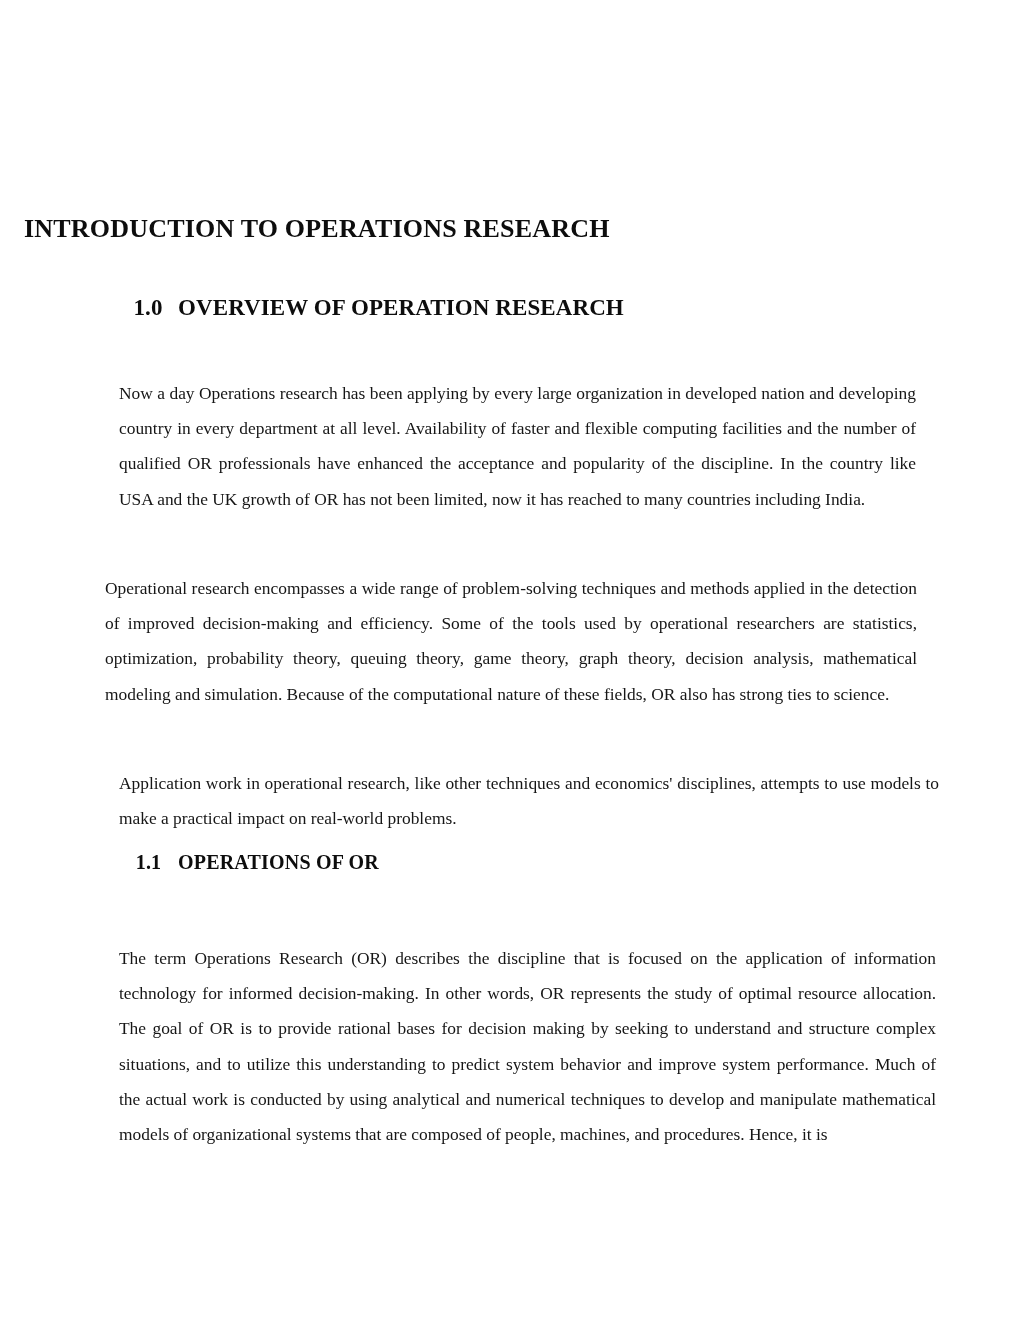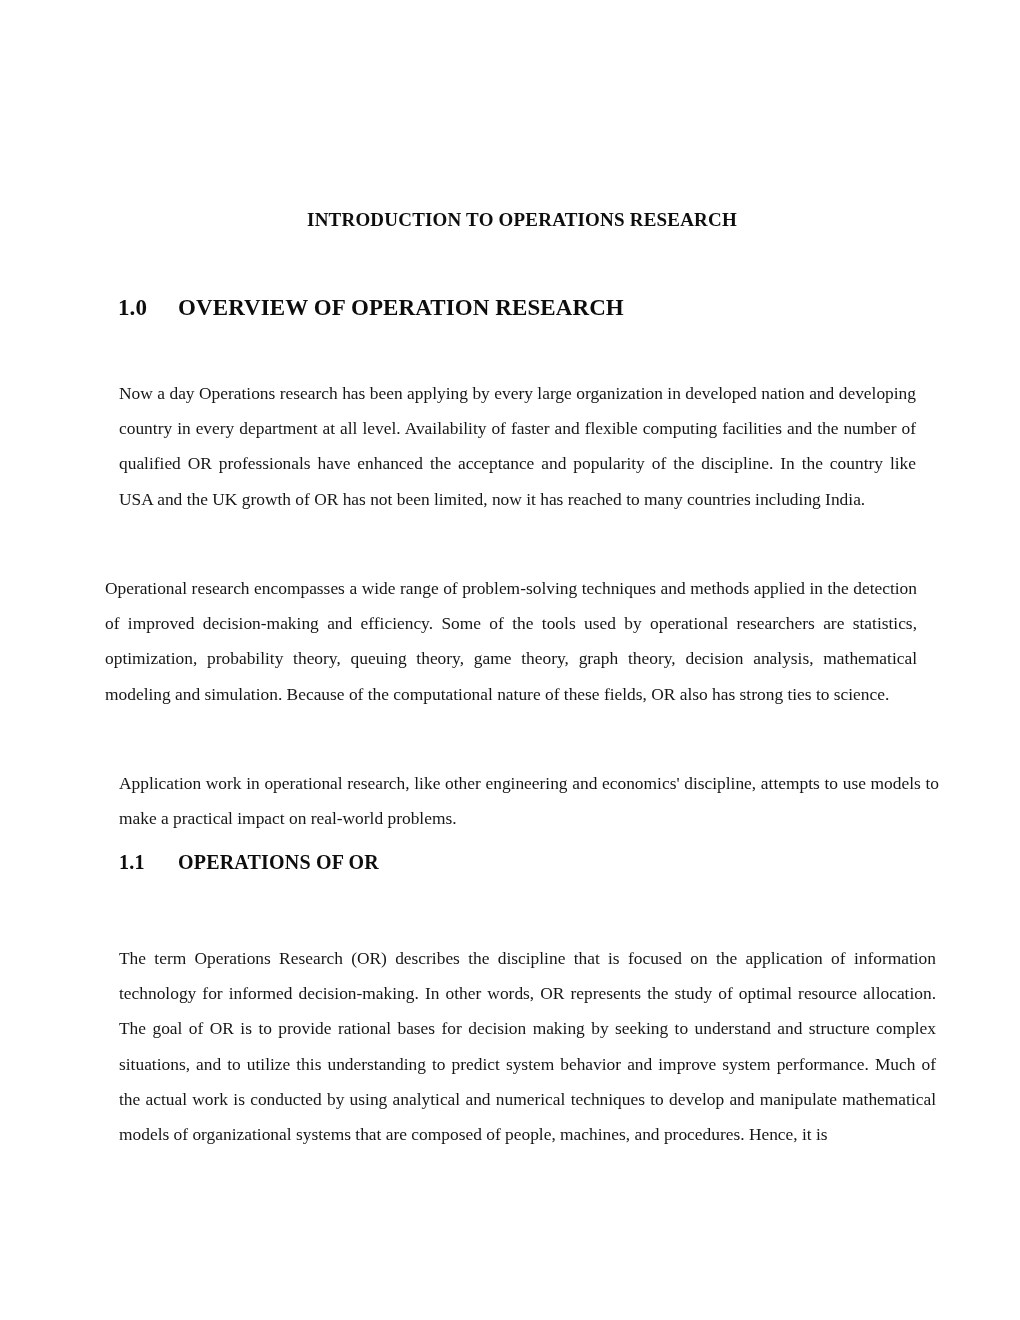--- a/index.html
+++ b/index.html
@@ -23,37 +23,38 @@
     inset: 0;
     background: #ffffff;
   }
 
   
   .doc-title {
     position: absolute;
     left: 0;
     right: 0;
     top: 196px;
-    text-align: center;
+    text-align: left;
     font-weight: bold;
-    font-size: 19px;
+    font-size: 26px;
     letter-spacing: 0.2px;
     color: #0d0d0d;
     line-height: 1.2;
     margin-left: 24px;
   }
 
   
   .section-heading {
     position: absolute;
     display: flex;
     align-items: baseline;
     font-weight: bold;
     color: #0d0d0d;
     white-space: nowrap;
+    text-align: center;
   }
   .section-heading .sec-num {
     display: inline-block;
   }
   .section-heading .sec-text {
     display: inline-block;
   }
 
   #heading-1-0 {
     left: 118px;
@@ -114,21 +115,21 @@
 
   <h2 class="section-heading" id="heading-1-0">
     <span class="sec-num">1.0</span>
     <span class="sec-text">OVERVIEW OF OPERATION RESEARCH</span>
   </h2>
 
   <p class="body-par" id="par-overview-1">Now a day Operations research has been applying by every large organization in developed nation and developing country in every department at all level. Availability of faster and flexible computing facilities and the number of qualified OR professionals have enhanced the acceptance and popularity of the discipline. In the country like USA and the UK growth of OR has not been limited, now it has reached to many countries including India.</p>
 
   <p class="body-par" id="par-overview-2">Operational research encompasses a wide range of problem-solving techniques and methods applied in the detection of improved decision-making and efficiency. Some of the tools used by operational researchers are statistics, optimization, probability theory, queuing theory, game theory, graph theory, decision analysis, mathematical modeling and simulation. Because of the computational nature of these fields, OR also has strong ties to science.</p>
 
-  <p class="body-par" id="par-overview-3">Application work in operational research, like other engineering and economics' discipline, attempts to use models to make a practical impact on real-world problems.</p>
+  <p class="body-par" id="par-overview-3">Application work in operational research, like other techniques and economics' disciplines, attempts to use models to make a practical impact on real-world problems.</p>
 
   <h2 class="section-heading" id="heading-1-1">
     <span class="sec-num">1.1</span>
     <span class="sec-text">OPERATIONS OF OR</span>
   </h2>
 
   <p class="body-par" id="par-definition-1">The term Operations Research (OR) describes the discipline that is focused on the application of information technology for informed decision-making. In other words, OR represents the study of optimal resource allocation. The goal of OR is to provide rational bases for decision making by seeking to understand and structure complex situations, and to utilize this understanding to predict system behavior and improve system performance. Much of the actual work is conducted by using analytical and numerical techniques to develop and manipulate mathematical models of organizational systems that are composed of people, machines, and procedures. Hence, it is</p>
 
 </div>
 

